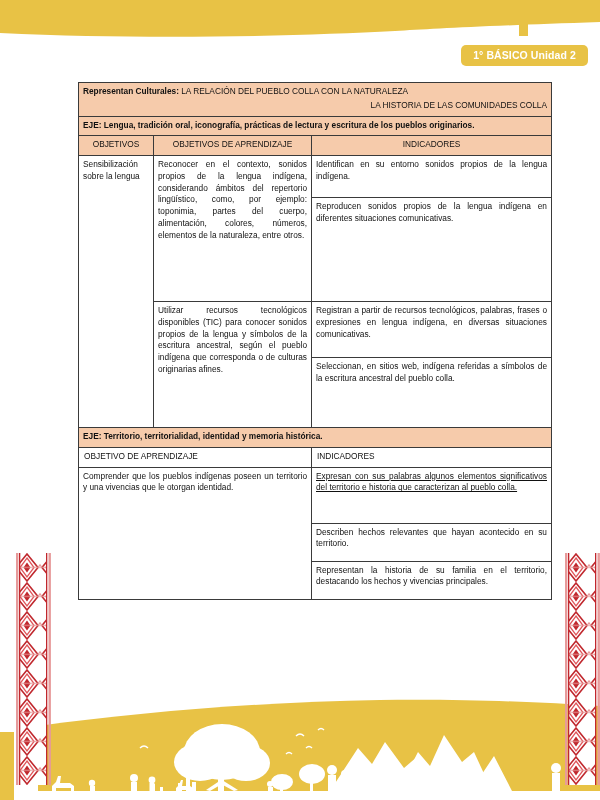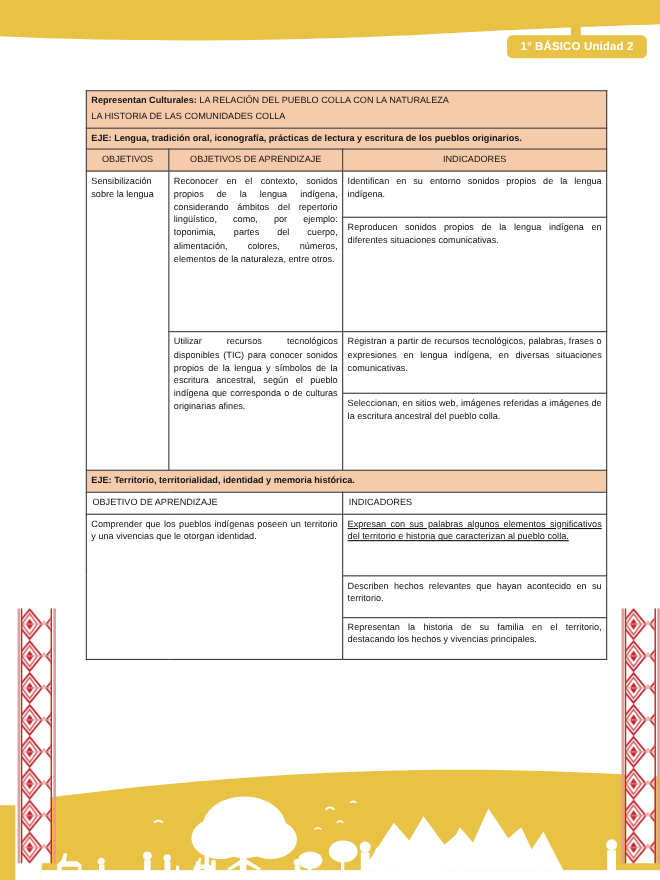--- a/index.html
+++ b/index.html
@@ -20,21 +20,21 @@
     position: absolute;
     left: 0; top: 0;
     width: 600px; height: 60px;
     overflow: hidden;
   }
   #header-band svg { display: block; }
 
   #unit-badge {
     position: absolute;
     right: 12px;
-    top: 32px;
+    top: 45px;
     background: #E8C245;
     color: #ffffff;
     font-size: 10.5px;
     font-weight: bold;
     padding: 4px 12px 5px 12px;
     border-radius: 5px;
     letter-spacing: 0.1px;
     white-space: nowrap;
     z-index: 4;
   }
@@ -81,21 +81,21 @@
   }
   #content-table td {
     border: 1px solid #3a3a3a;
     vertical-align: top;
     padding: 3px 4px 4px 4px;
     font-size: 8.3px;
     line-height: 1.42;
     color: #111111;
   }
   .hdr-fill { background: #F6CBAB; }
-  .center { text-align: left; }
+  .center { text-align: right; }
   .just { text-align: justify; }
   .bold { font-weight: bold; }
   .mid { vertical-align: middle; }
 
   .cell-title {
     font-size: 8.4px;
     padding: 4px 5px 4px 5px;
   }
   .col-head {
     font-size: 8.4px;
@@ -194,21 +194,21 @@
     </tr>
     <tr>
       <td class="just mid" style="height:96px;">Reproducen sonidos propios de la lengua indígena en diferentes situaciones comunicativas.</td>
     </tr>
 
     <tr>
       <td rowspan="2" class="just" style="height:112px;">Utilizar recursos tecnológicos disponibles (TIC) para conocer sonidos propios de la lengua y símbolos de la escritura ancestral, según el pueblo indígena que corresponda o de culturas originarias afines.</td>
       <td class="just" style="height:48px;">Registran a partir de recursos tecnológicos, palabras, frases o expresiones en lengua indígena, en diversas situaciones comunicativas.</td>
     </tr>
     <tr>
-      <td class="just mid" style="height:62px;">Seleccionan, en sitios web, imágenes referidas a imágenes de la escritura ancestral del pueblo colla.</td>
+      <td class="just mid" style="height:62px;">Seleccionan, en sitios web, indígena referidas a símbolos de la escritura ancestral del pueblo colla.</td>
     </tr>
 
     <tr>
       <td colspan="3" class="hdr-fill eje-row">EJE: Territorio, territorialidad, identidad y memoria histórica.</td>
     </tr>
 
     <tr>
       <td colspan="2" class="col-head" style="text-align:left;padding-left:5px;margin-top:24px;">OBJETIVO DE APRENDIZAJE</td>
       <td class="col-head" style="text-align:left;padding-left:5px;">INDICADORES</td>
     </tr>

